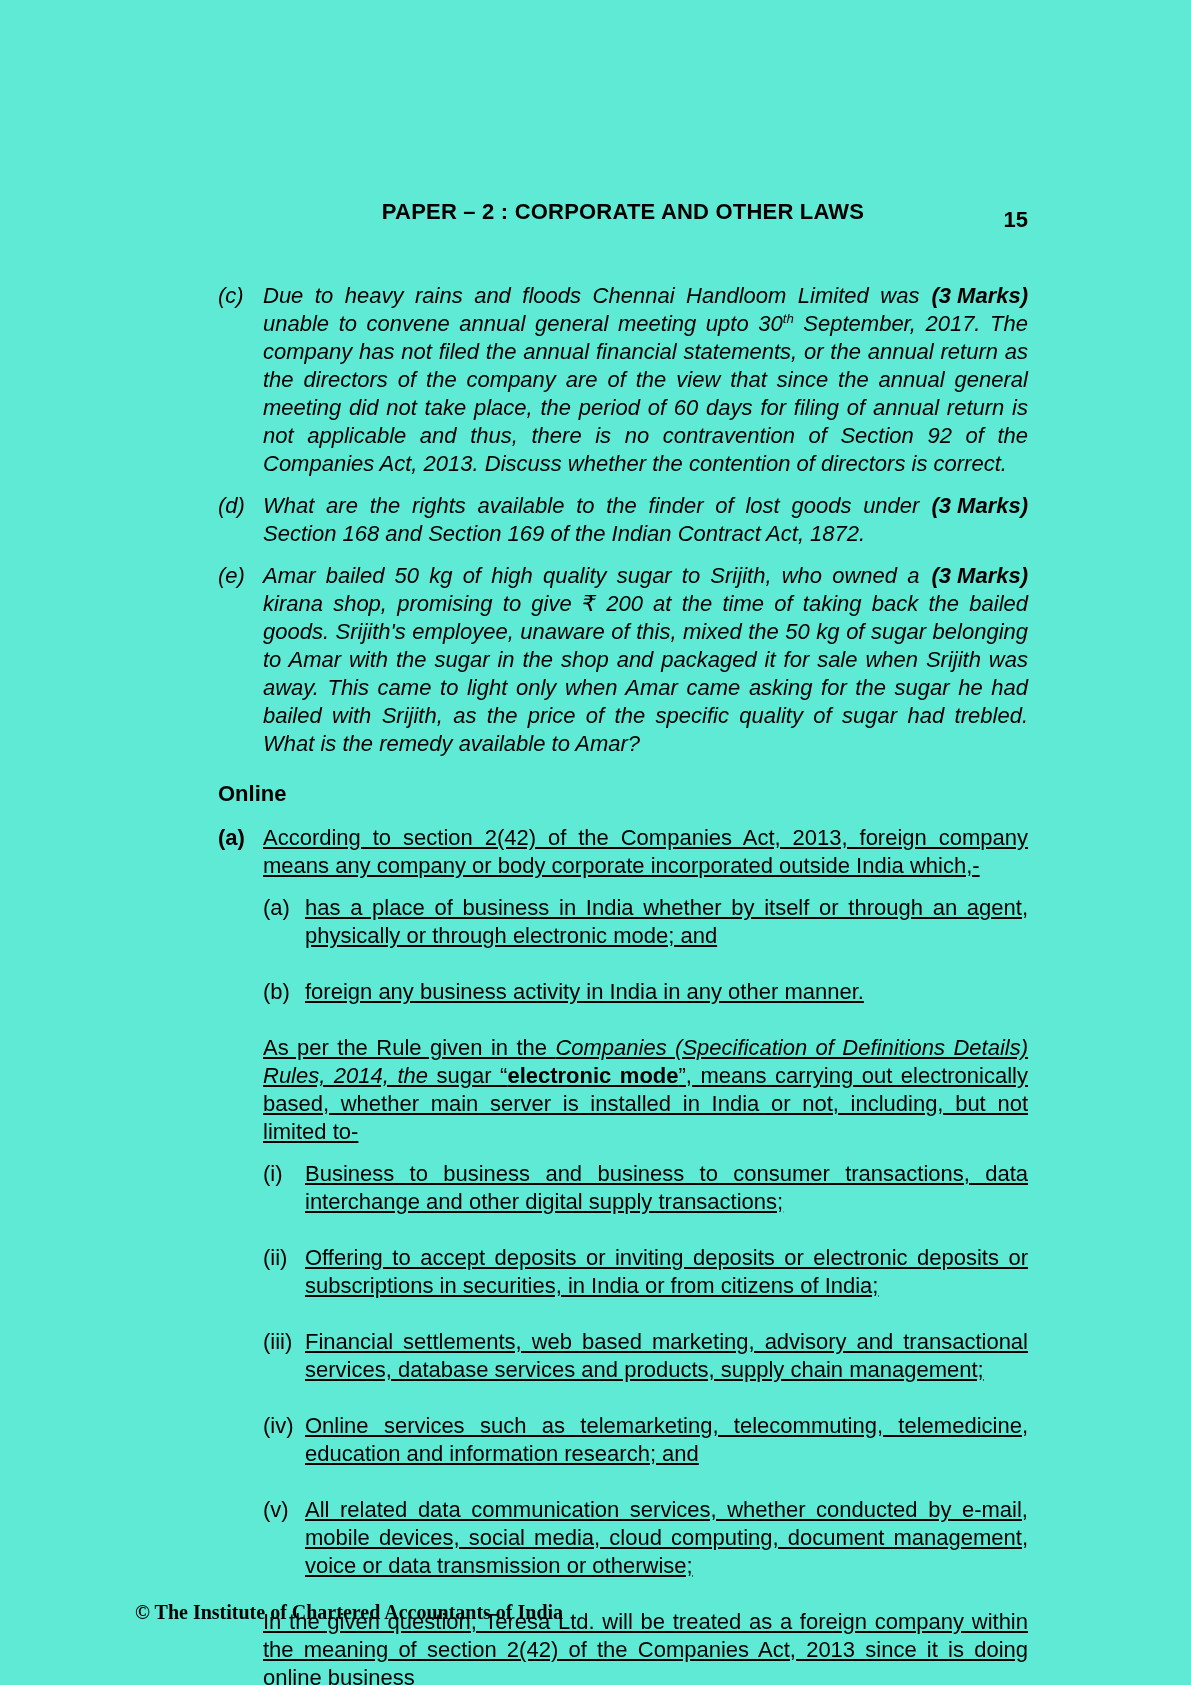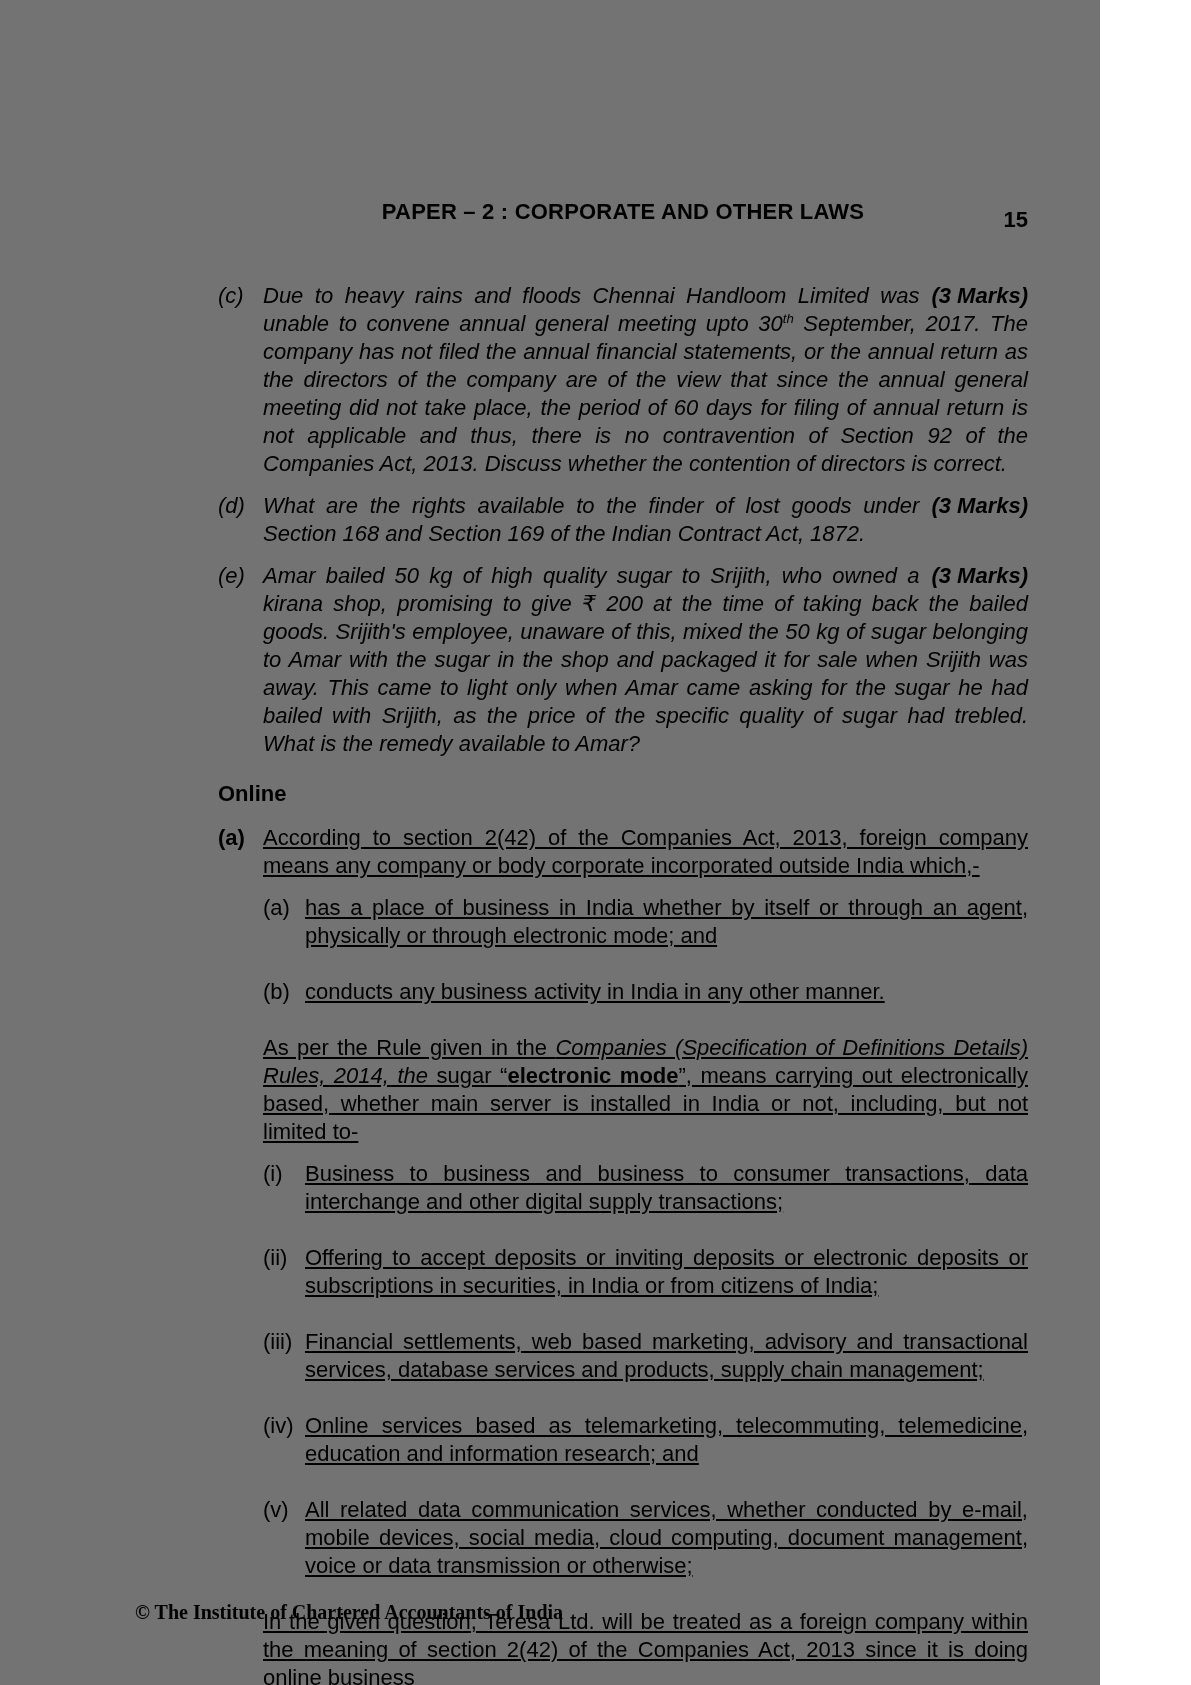--- a/index.html
+++ b/index.html
@@ -1,20 +1,20 @@
 <!DOCTYPE html>
 <html><head>
 <meta charset="utf-8">
 <style>
   html, body { margin: 0; padding: 0; background: #ffffff; }
   .page {
     position: relative;
-    width: 1100px;
+    width: 1191px;
     height: 1685px;
-    background: #737373;
+    background: #5eead4;
     color: #000000;
     font-family: "Liberation Sans", "DejaVu Sans", sans-serif;
     font-size: 22px;
     line-height: 28px;
     box-sizing: border-box;
   }
   .content {
     position: absolute;
     left: 218px;
     top: 198px;
@@ -91,21 +91,21 @@
 
         <p>According to section 2(42) of the Companies Act, 2013, foreign company means any company or body corporate incorporated outside India which,-</p>
 
         <div class="sub-item">
           <span class="sub-label">(a)</span>
           <p class="sub-text">has a place of business in India whether by itself or through an agent, physically or through electronic mode; and</p>
         </div>
 
         <div class="sub-item">
           <span class="sub-label">(b)</span>
-          <p class="sub-text">conducts any business activity in India in any other manner.</p>
+          <p class="sub-text">foreign any business activity in India in any other manner.</p>
         </div>
 
         <p><span>As per the Rule given in the </span><span class="it">Companies (Specification of Definitions Details) Rules, 2014, the</span><span> sugar “</span><span class="bd">electronic mode</span><span>”, means carrying out electronically based, whether main server is installed in India or not, including, but not limited to-</span></p>
 
         <div class="sub-item">
           <span class="sub-label">(i)</span>
           <p class="sub-text">Business to business and business to consumer transactions, data interchange and other digital supply transactions;</p>
         </div>
 
         <div class="sub-item">
@@ -113,21 +113,21 @@
           <p class="sub-text">Offering to accept deposits or inviting deposits or electronic deposits or subscriptions in securities, in India or from citizens of India;</p>
         </div>
 
         <div class="sub-item">
           <span class="sub-label">(iii)</span>
           <p class="sub-text">Financial settlements, web based marketing, advisory and transactional services, database services and products, supply chain management;</p>
         </div>
 
         <div class="sub-item">
           <span class="sub-label">(iv)</span>
-          <p class="sub-text">Online services based as telemarketing, telecommuting, telemedicine, education and information research; and</p>
+          <p class="sub-text">Online services such as telemarketing, telecommuting, telemedicine, education and information research; and</p>
         </div>
 
         <div class="sub-item">
           <span class="sub-label">(v)</span>
           <p class="sub-text">All related data communication services, whether conducted by e-mail, mobile devices, social media, cloud computing, document management, voice or data transmission or otherwise;</p>
         </div>
 
         <p>In the given question, Teresa Ltd. will be treated as a foreign company within the meaning of section 2(42) of the Companies Act, 2013 since it is doing online business</p>
 
       </div>

